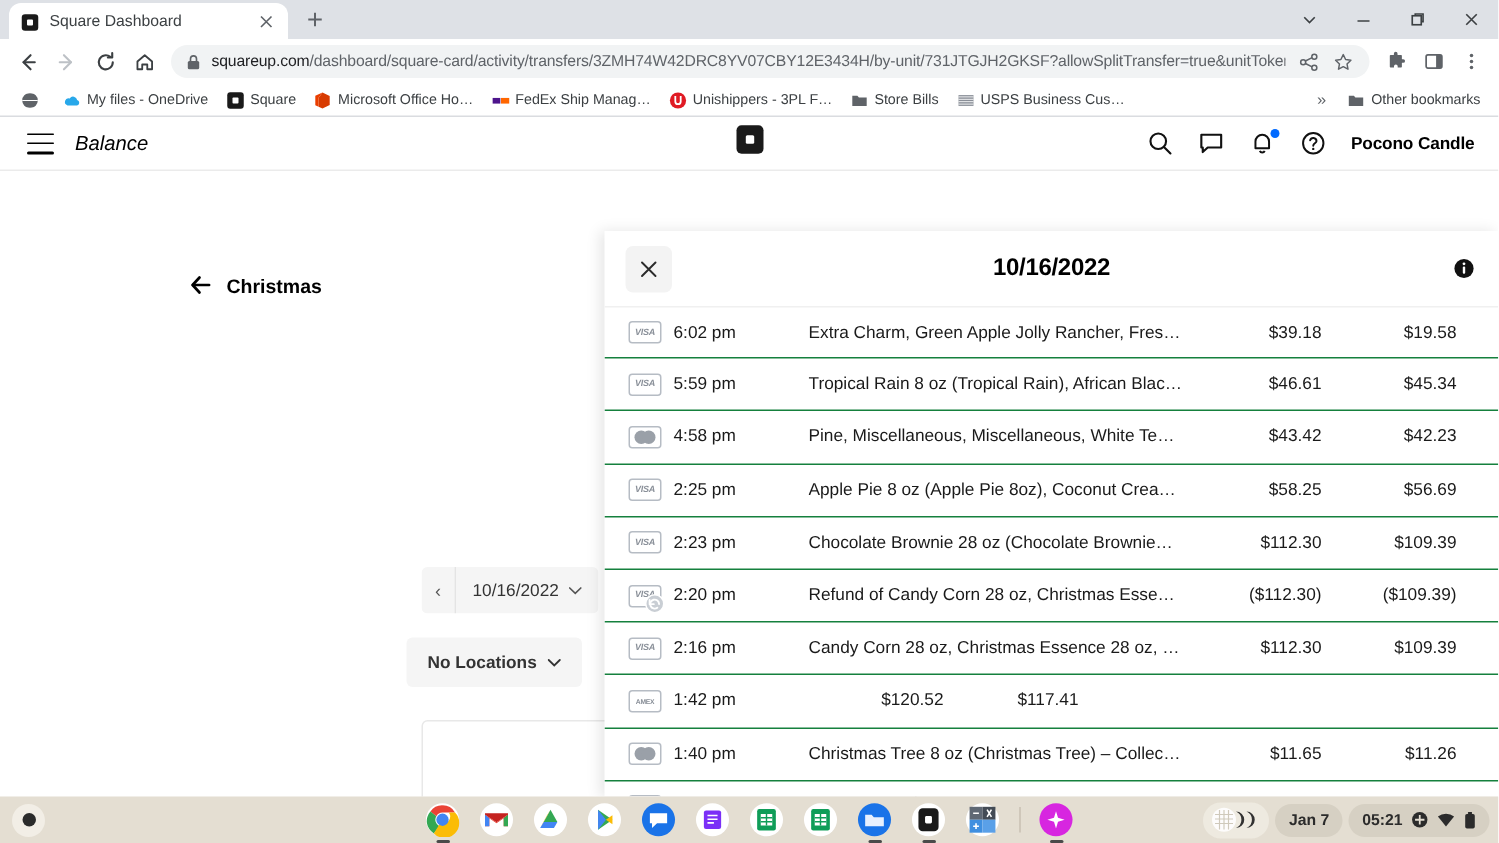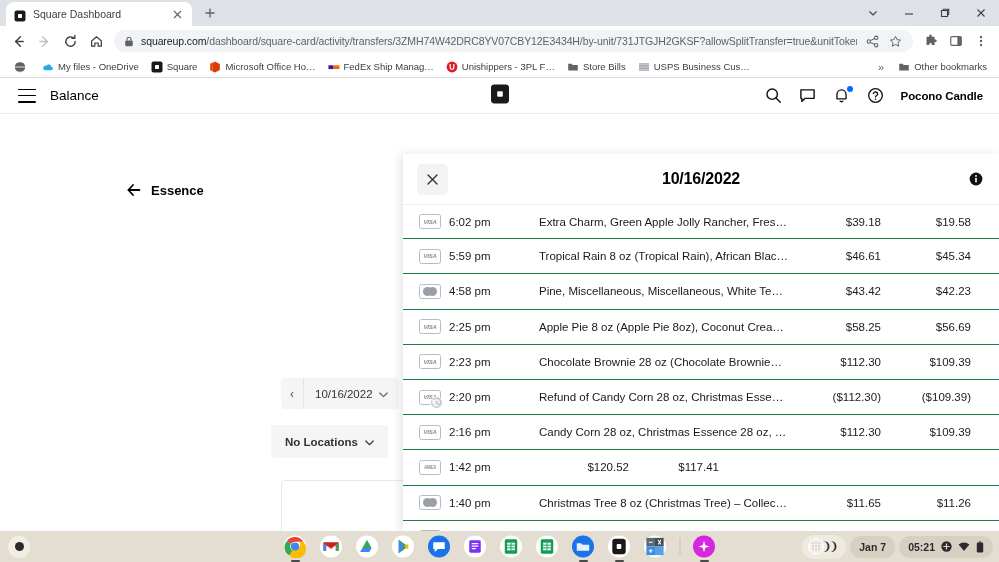--- a/index.html
+++ b/index.html
@@ -61,21 +61,21 @@
 
   
   .app { position:absolute; left:0; top:78px; width:999px; height:453px; background:#fff; }
 
   .app-header {
     height: 36px; display:flex; align-items:center; padding: 0 18px;
     border-bottom:1px solid #ebebeb; position:relative; background:#fff;
   }
   .hamburger { width:18px; height:14px; display:flex; flex-direction:column; justify-content:space-between; margin-right:14px; }
   .hamburger span { display:block; height:1.6px; background:#000; border-radius:1px; }
-  .app-title { font-size:13.5px; color:#000; font-weight:400; }
+  .app-title { font-size:13.5px; color:#000; font-weight:400;font-style:italic; }
   .sq-logo { position:absolute; left:50%; transform:translateX(-50%); }
   .hdr-right { position:absolute; right:16px; display:flex; align-items:center; gap:16px; }
   .hdr-ico { position:relative; display:flex; align-items:center; justify-content:center; width:18px; height:18px; color:#000; }
   .notif-dot { position:absolute; top:-1px; right:-2px; width:6px; height:6px; border-radius:50%; background:#006aff; }
   .acct-name { font-size:11.5px; color:#000; font-weight:700; letter-spacing:-0.1px; }
 
   
   .app-body { position:relative; height:417px; background:#fff; overflow:hidden; }
   .overview-row { display:flex; align-items:center; gap:9px; position:absolute; left:126px; top:68px; }
   .back-arrow { width:16px; height:16px; color:#000; display:block; }
@@ -421,21 +421,21 @@
 
     <div class="app-body">
 
       <div class="overview-row">
         <span class="back-arrow">
           <svg width="16" height="16" viewBox="0 0 16 16">
               <path d="M7 3 L2.4 8 L7 13" stroke="#000" stroke-width="1.8" fill="none" stroke-linecap="round" stroke-linejoin="round"></path>
               <path d="M2.6 8 H13.4" stroke="#000" stroke-width="1.8" stroke-linecap="round"></path>
             </svg>
         </span>
-        <span class="overview-label">Essence</span>
+        <span class="overview-label">Christmas</span>
       </div>
 
       <div class="date-ctl">
         <div class="date-prev">‹</div>
         <div class="date-sep"></div>
         <div class="date-main">
           <span>10/16/2022</span>
           <span class="chev">
             <svg width="9" height="6" viewBox="0 0 9 6">
                 <path d="M0.8 1 L4.5 4.6 L8.2 1" stroke="#555" stroke-width="1.1" fill="none" stroke-linecap="round"></path>

